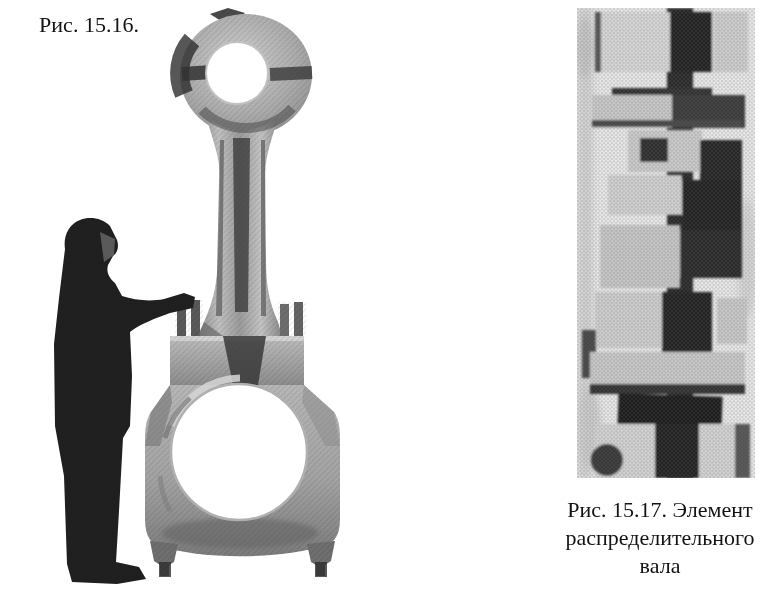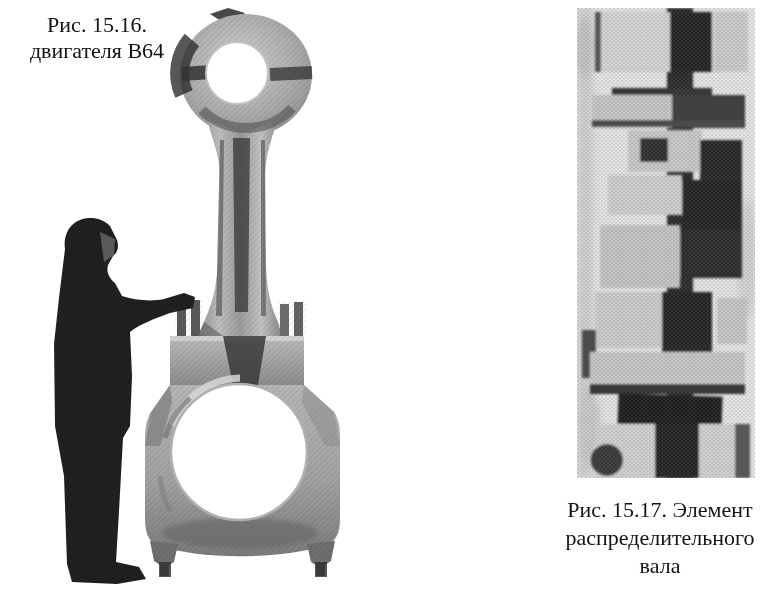--- a/index.html
+++ b/index.html
@@ -11,35 +11,34 @@
     font-family:"Liberation Serif","DejaVu Serif",serif;
   }
   .caption{
     position:absolute;
     text-align:center;
     color:#131313;
     font-size:22px;
     -webkit-font-smoothing:antialiased;
   }
   .caption .cap-line{display:block;}
-  #caption-fig1{left:12px;top:12px;width:170px;line-height:26px;}
+  #caption-fig1{left:4px;top:12px;width:170px;line-height:26px;}
   #caption-fig2{left:548px;top:496px;width:224px;line-height:28px;}
   .figwrap{position:absolute;}
   #fig1{left:20px;top:6px;width:356px;height:592px;}
   #fig2{left:577px;top:8px;width:178px;height:470px;}
   svg{display:block;}
 </style>
 </head>
 <body>
 
 <div id="page">
 
   <div id="caption-fig1" class="caption">
     <span class="cap-line">Рис. 15.16.</span>
-    <span class="cap-line">двигателя В64</span>
   </div>
 
   <div id="fig1" class="figwrap">
     <svg width="356" height="592" viewBox="0 0 356 592" xmlns="http://www.w3.org/2000/svg">
       <defs>
         <pattern id="L-hatch" width="4" height="4" patternUnits="userSpaceOnUse" patternTransform="rotate(45)">
           <rect width="4" height="4" fill="none"></rect>
           <line x1="0" y1="0" x2="0" y2="4" stroke="#000000" stroke-width="1.1" opacity="0.16"></line>
         </pattern>
         <pattern id="L-dots" width="3" height="3" patternUnits="userSpaceOnUse">

